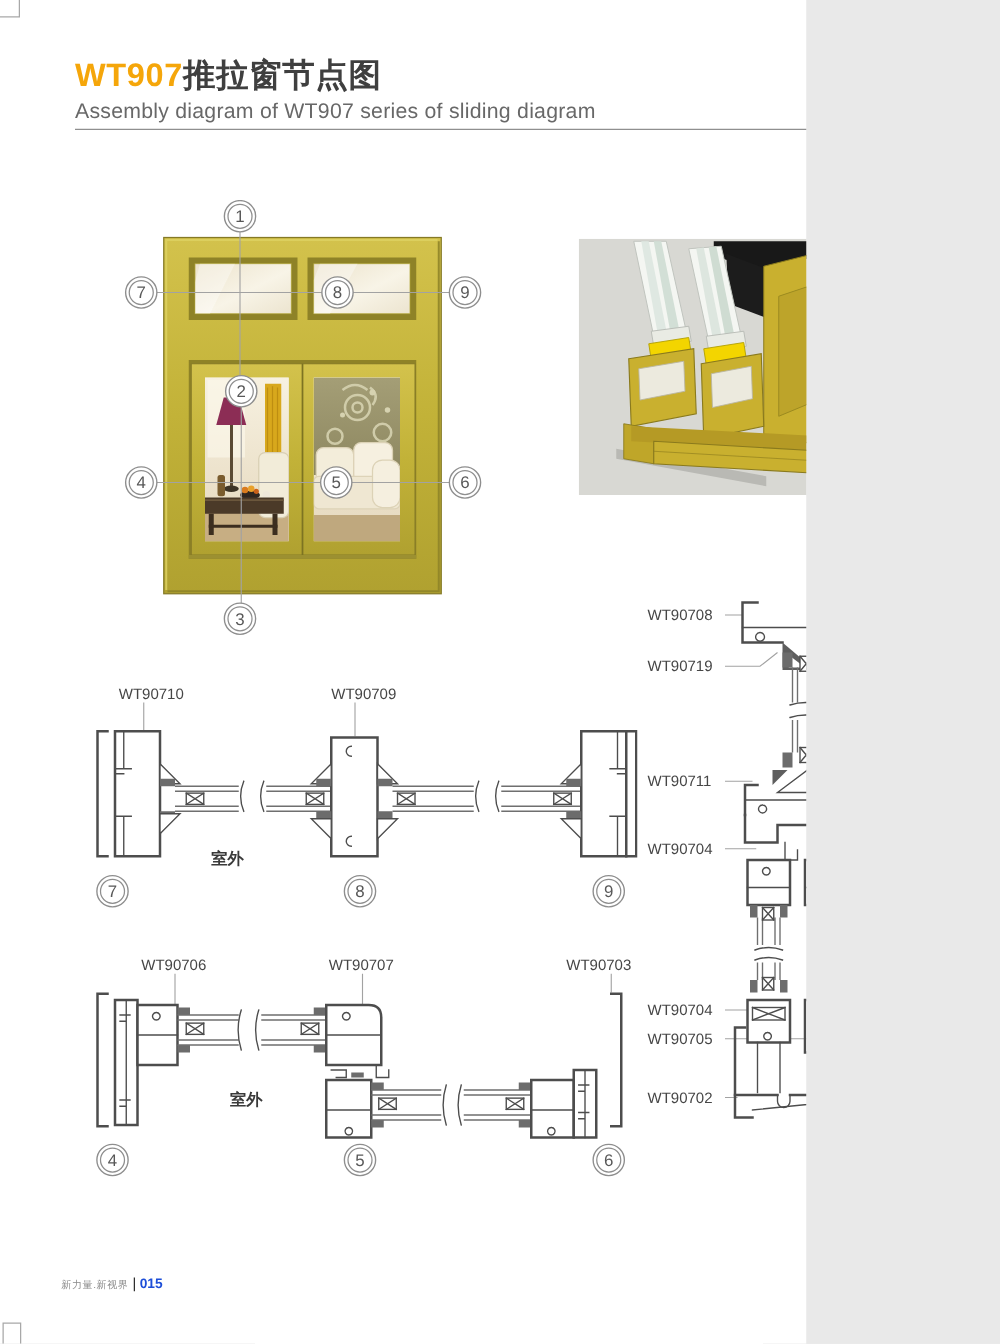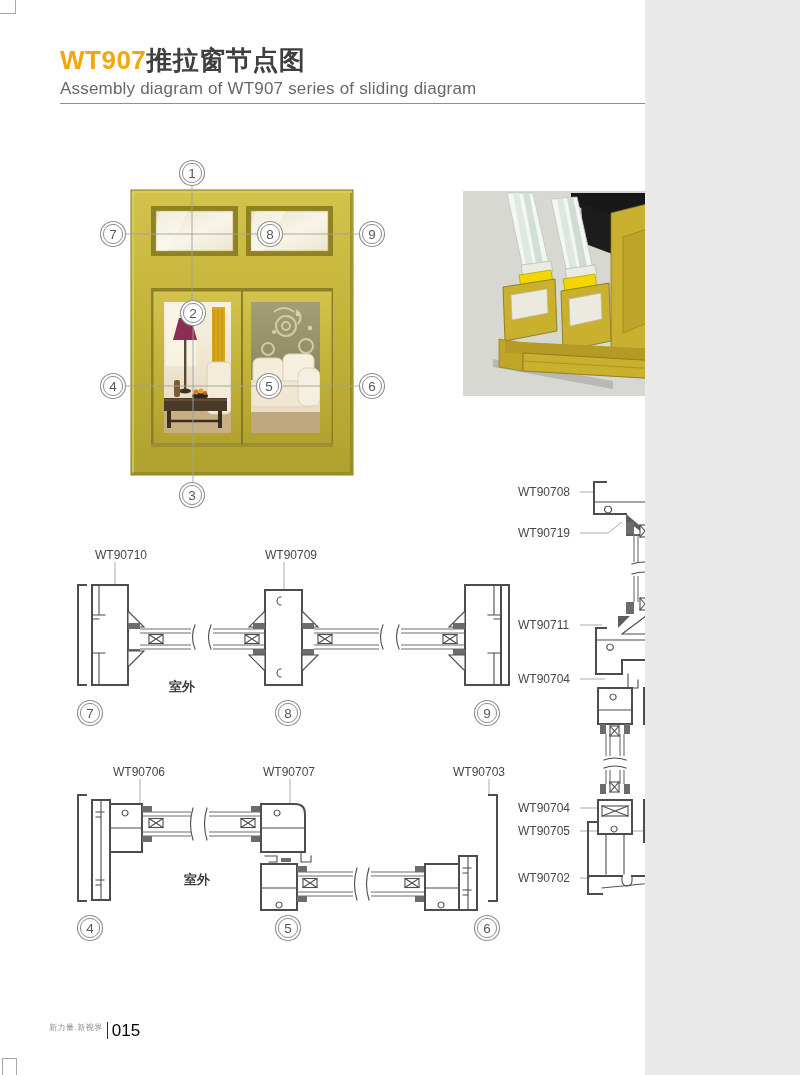--- a/index.html
+++ b/index.html
@@ -14,21 +14,21 @@
   .t-cn{color:#3f3f3f}
   .subtitle{margin-top:4px;font-size:17px;color:#686868;letter-spacing:.2px}
   .rule{position:absolute;left:60px;top:103px;width:681px;height:1px;background:#8f8f8f}
 
   
   .mark{position:absolute;border:1px solid #a8a8a8;background:transparent}
 
   
   .footer{position:absolute;left:49px;top:1022px;display:flex;}
   .footer .brand{font-size:8px;color:#8a8a8a;letter-spacing:.5px;margin-right:4px}
-  .footer .num{font-size:17px;font-weight:normal;color:#000000;border-left:1.5px solid #2e2e2e;
+  .footer .num{font-size:11px;font-weight:bold;color:#1d4ed8;border-left:1.5px solid #2e2e2e;
                padding-left:4px;line-height:1}
 
   
   svg text{font-family:"Liberation Sans",sans-serif}
   .plabel{font-size:12px;fill:#464646}
   .cjk{font-size:13px;font-weight:bold;fill:#3a3a3a}
   .leader{stroke:#a2a2a2;stroke-width:.9;fill:none}
   .p2{stroke:#4d4d4d;stroke-width:2;fill:none;stroke-linecap:square;stroke-linejoin:miter}
   .p2f{stroke:#4d4d4d;stroke-width:2;fill:#fff;stroke-linejoin:miter}
   .p1{stroke:#4d4d4d;stroke-width:1.1;fill:none;stroke-linecap:square}

